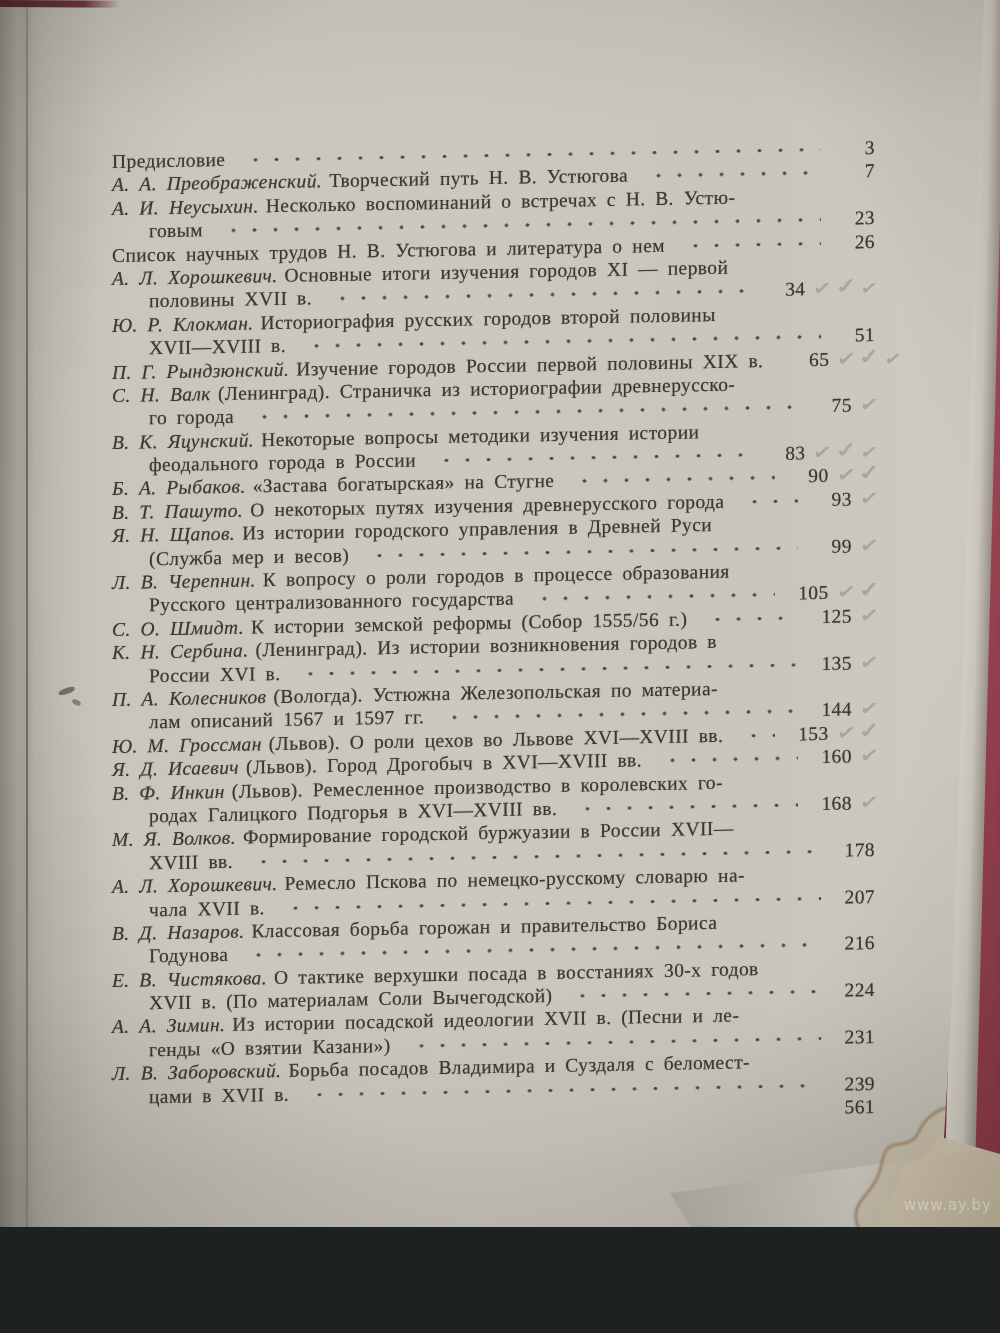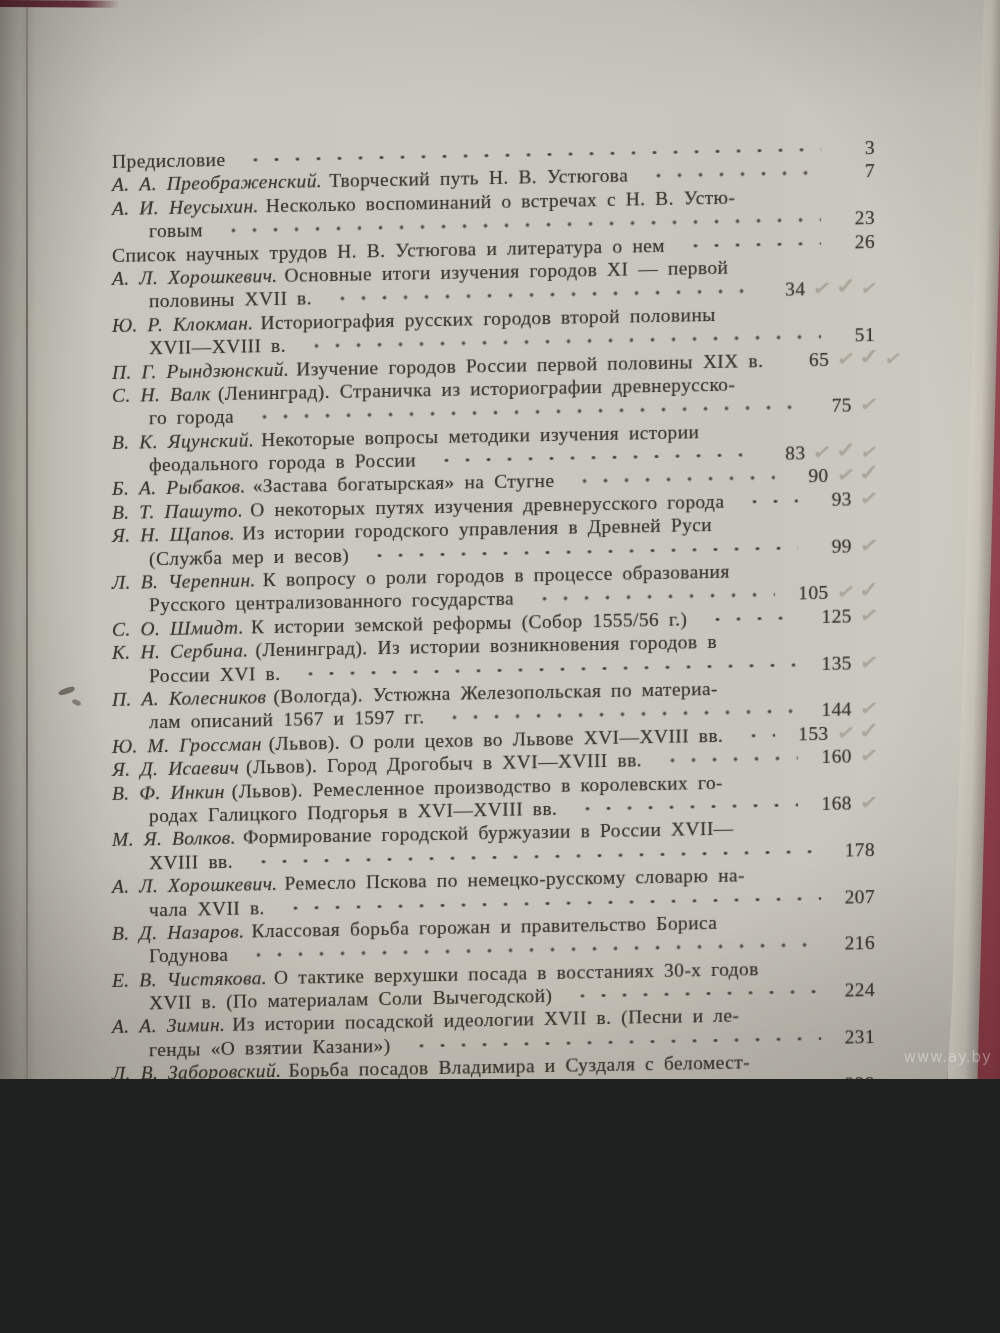--- a/index.html
+++ b/index.html
@@ -1,17 +1,17 @@
 <!DOCTYPE html>
 <html lang="ru"><head>
 <meta charset="utf-8">
 <style>
   html,body{margin:0;padding:0;background:#1d2220;}
   .photo{
-    position:relative;width:1000px;height:1079px;overflow:hidden;
+    position:relative;width:1000px;height:1227px;overflow:hidden;
     font-family:"Liberation Serif","DejaVu Serif",serif;
   }
   
   .table{
     position:absolute;inset:0;
     background:
       radial-gradient(ellipse at 55% 118%, rgba(185,195,185,.14), transparent 62%),
       repeating-linear-gradient(92deg, rgba(205,215,210,.07) 0 10px, rgba(8,12,11,.13) 14px 30px, rgba(125,135,130,.05) 30px 44px),
       linear-gradient(180deg,#5b6562 0%,#515b58 55%,#404a48 100%);
   }

